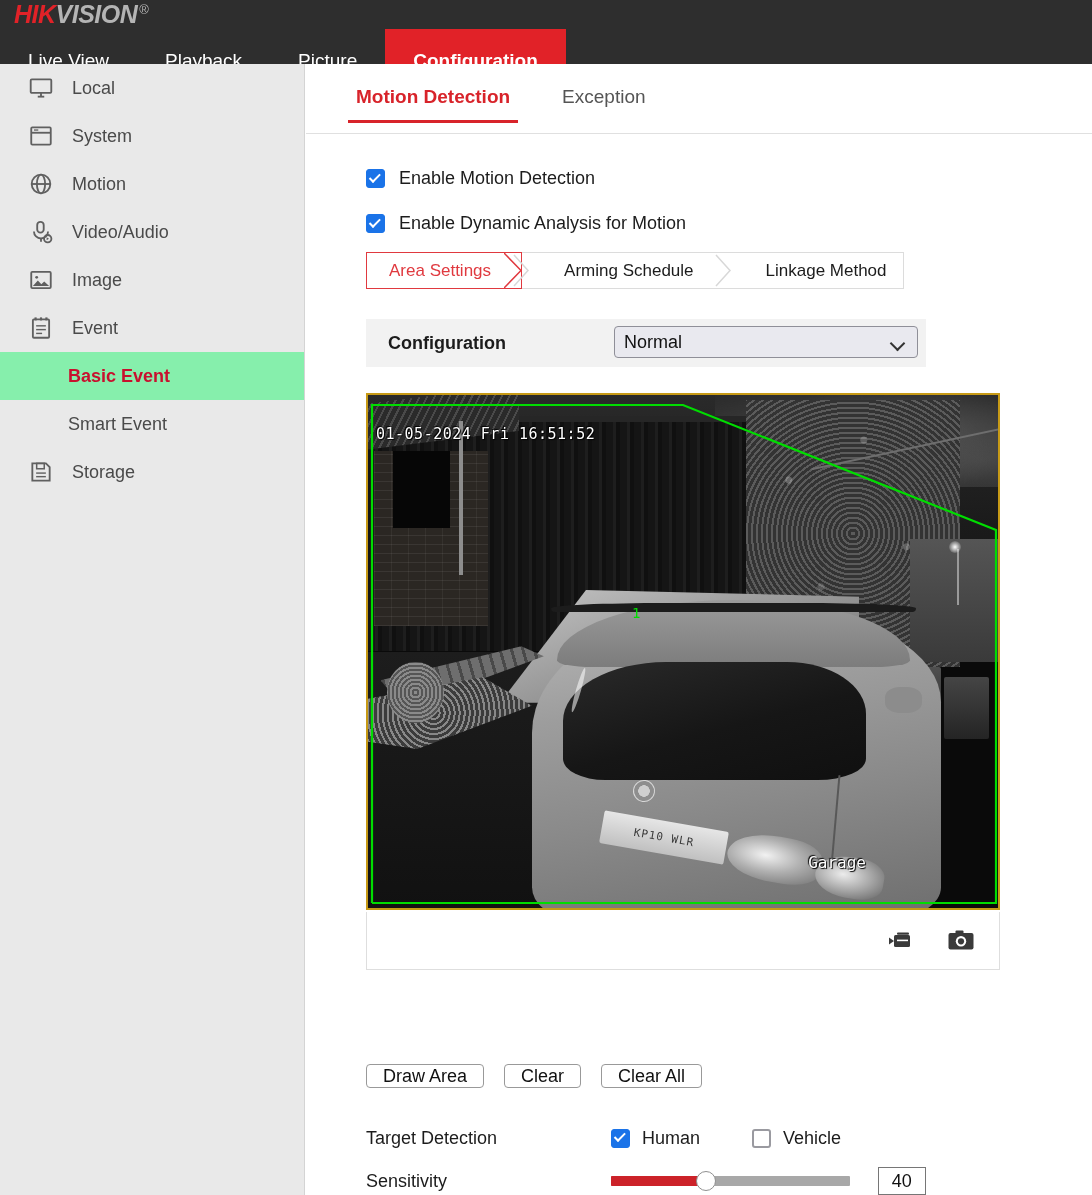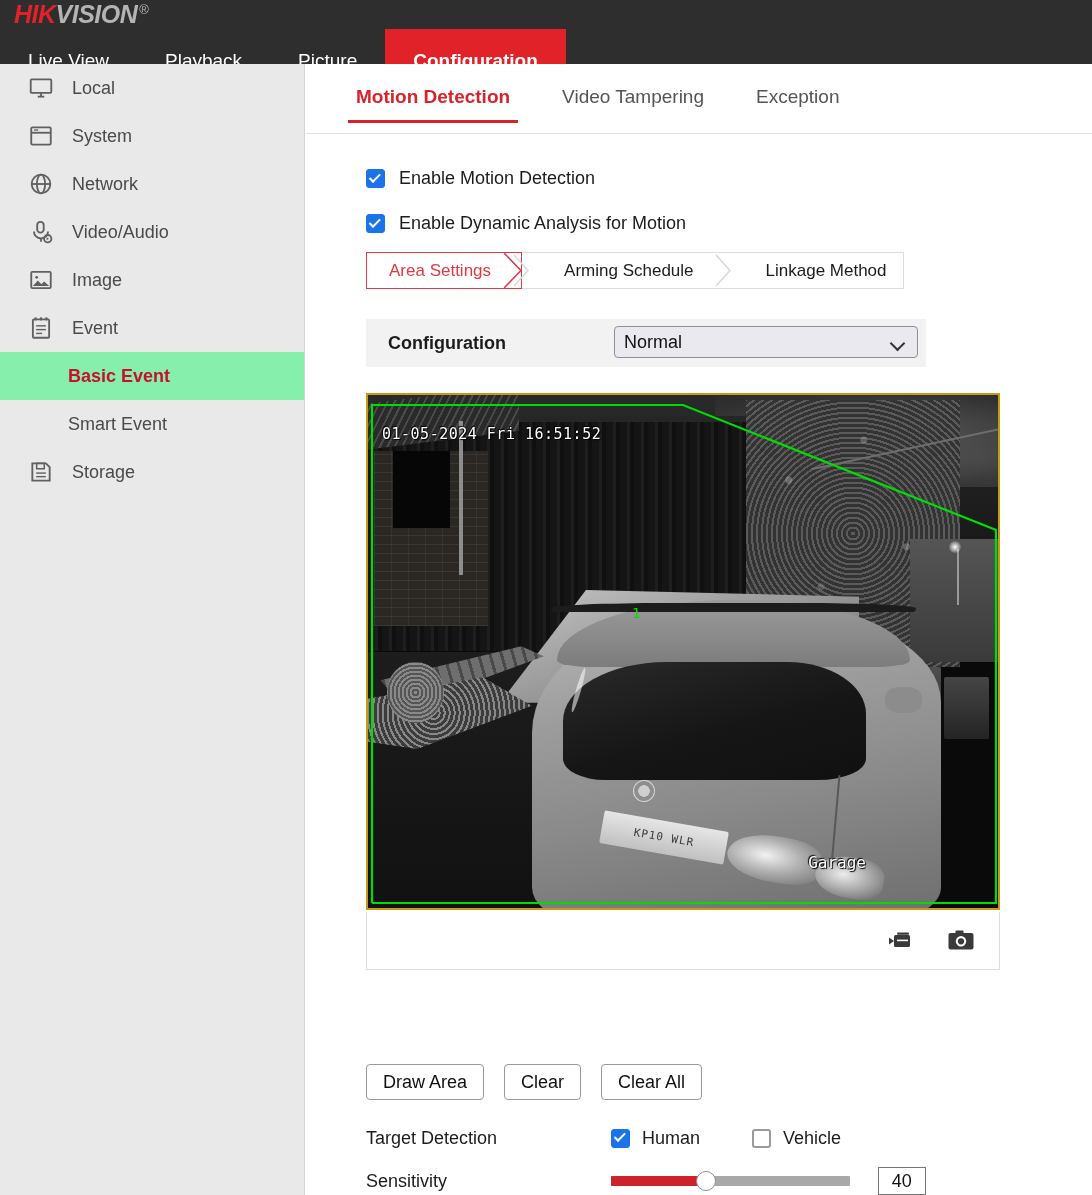--- a/index.html
+++ b/index.html
@@ -308,21 +308,21 @@
     position: absolute; left: 82%; top: 57%; width: 6%; height: 5%;
     background: #8c8c8c; border-radius: 40%;
   }
   .antenna {
     position: absolute; left: 74%; top: 74%; width: 1.5px; height: 20%;
     background: #585858; transform: rotate(5deg);
   }
 
   
   .osd-time {
-    position: absolute; left: 14px; top: 30px;
+    position: absolute; left: 8px; top: 30px;
     font-family: "DejaVu Sans Mono", monospace; font-size: 15px;
     color: #ffffff; letter-spacing: 0.5px;
     text-shadow: 1px 1px 1px #000, -1px -1px 1px #000;
     white-space: nowrap;
   }
   .osd-name {
     position: absolute; right: 132px; bottom: 36px;
     font-family: "DejaVu Sans Mono", monospace; font-size: 16px;
     color: #ffffff;
     text-shadow: 1px 1px 1px #000, -1px -1px 1px #000;
@@ -343,21 +343,21 @@
   }
   .vt-icon {
     width: 44px; height: 34px; margin-right: 16px;
     display: flex; align-items: center; justify-content: center;
     color: #3a3a3a; cursor: pointer;
   }
 
   
   .btn-row { position: absolute; left: 60px; top: 1000px; display: flex; }
   .btn {
-    height: 36px; padding: 0 16px; display: flex; align-items: center;
+    height: 24px; padding: 0 16px; display: flex; align-items: center;
     justify-content: center; background: #ffffff; border: 1px solid #999;
     border-radius: 4px; font-size: 18px; color: #111; cursor: pointer;
     margin-right: 20px; white-space: nowrap;
   }
 
   
   .target-row {
     position: absolute; left: 60px; top: 1060px;
     width: 560px; height: 28px; display: flex; align-items: center;
   }
@@ -432,21 +432,21 @@
   </div>
 
   <div class="side-item">
     <span class="sicon">
       <svg width="26" height="26" viewBox="0 0 24 24" fill="none" stroke="#606060" stroke-width="1.7">
         <circle cx="12" cy="12" r="8.6"></circle>
         <ellipse cx="12" cy="12" rx="3.8" ry="8.6"></ellipse>
         <line x1="3.4" y1="12" x2="20.6" y2="12"></line>
       </svg>
     </span>
-    <span class="slabel">Network</span>
+    <span class="slabel">Motion</span>
   </div>
 
   <div class="side-item">
     <span class="sicon">
       <svg width="26" height="26" viewBox="0 0 24 24" fill="none" stroke="#606060" stroke-width="1.7">
         <rect x="8.5" y="2.6" width="6" height="10" rx="3"></rect>
         <path d="M5.5 11.5a6.5 6.5 0 0 0 13 0"></path>
         <line x1="12" y1="18" x2="12" y2="21"></line>
         <circle cx="18.2" cy="18.2" r="3.4"></circle>
         <path d="M17.2 16.8l2.2 1.4-2.2 1.4z" fill="#606060" stroke="none"></path>
@@ -499,21 +499,20 @@
       </svg>
     </span>
     <span class="slabel">Storage</span>
   </div>
 </div>
 
 <div class="main">
 
   <div class="tabbar">
     <div class="tab active">Motion Detection</div>
-    <div class="tab">Video Tampering</div>
     <div class="tab">Exception</div>
   </div>
 
   <div class="chk-row" style="top:104px;">
     <span class="cbox on">
         <span class="tick"></span>
       </span>
     <span class="chk-label">Enable Motion Detection</span>
   </div>
 

